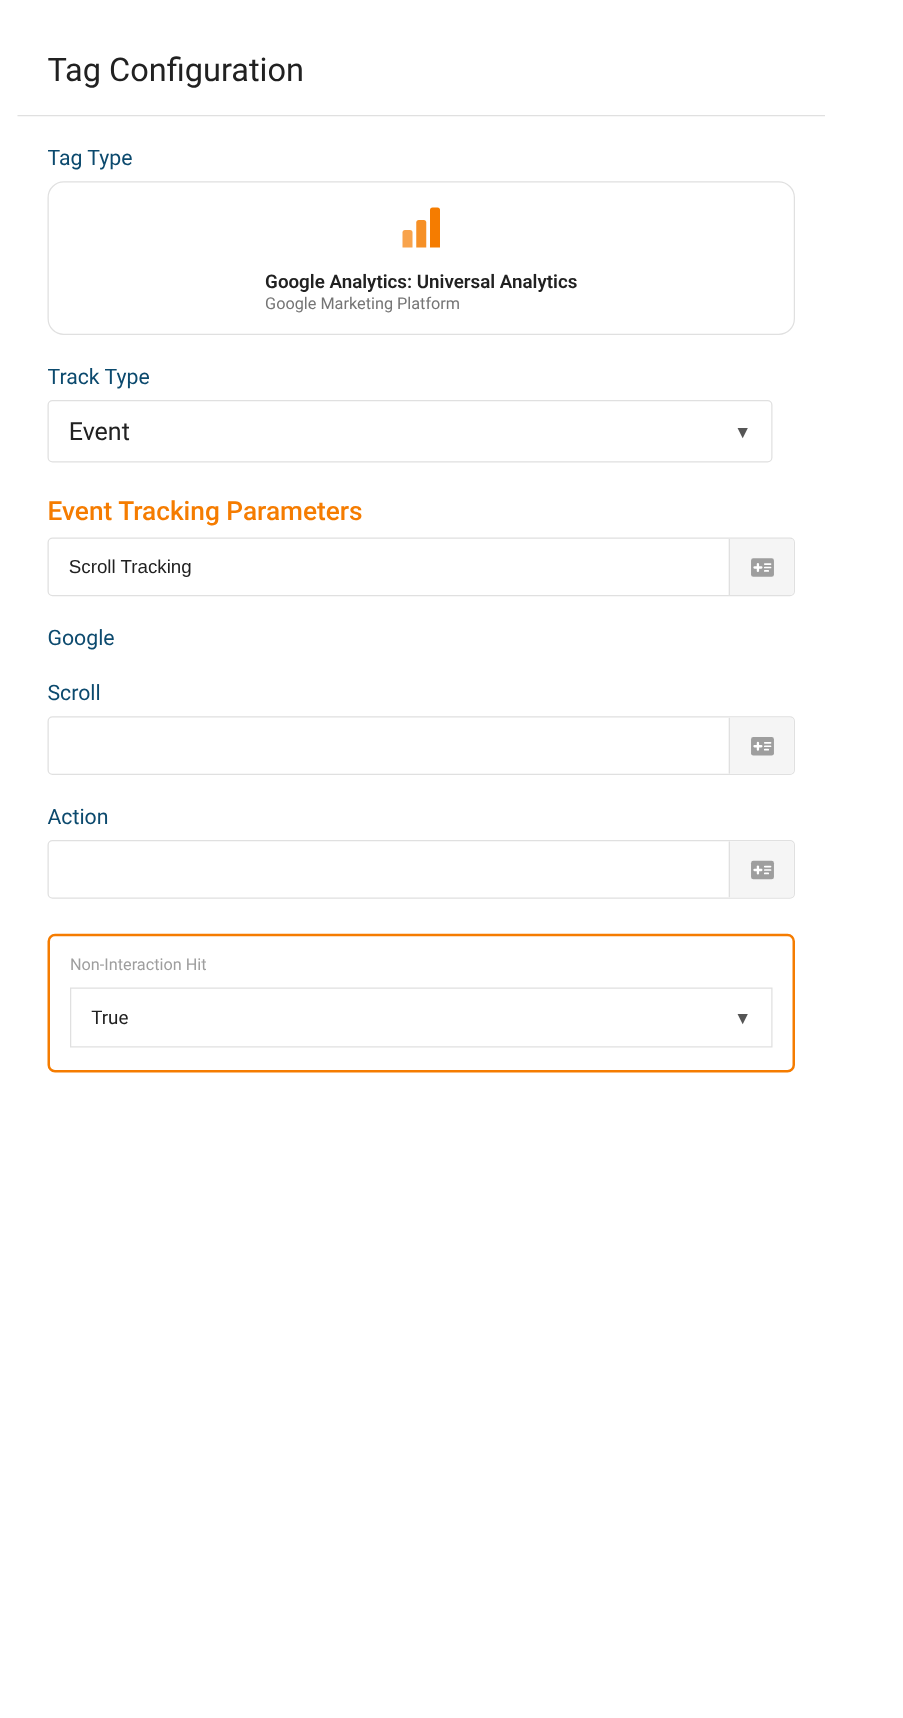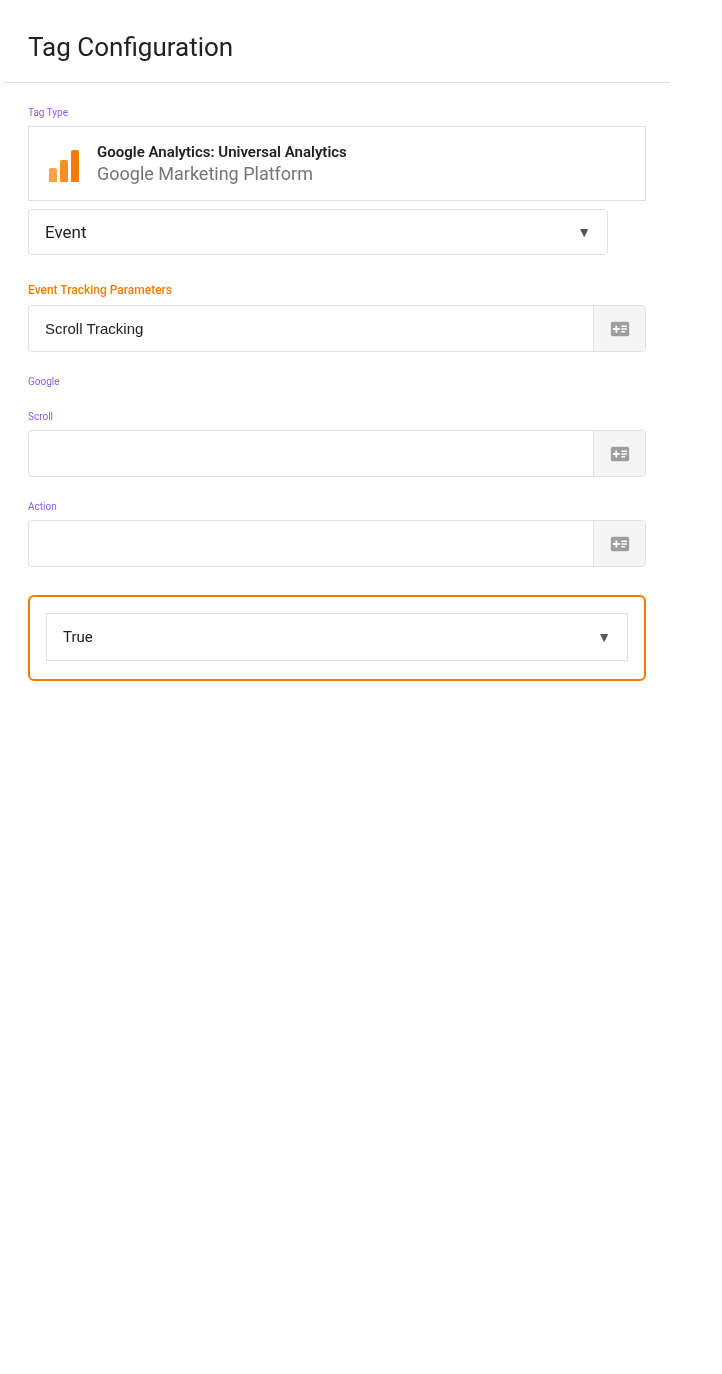--- a/index.html
+++ b/index.html
@@ -11,21 +11,21 @@
     body {
       font-family: 'Roboto', Arial, sans-serif;
       background: #ffffff;
       width: 722px;
       min-height: 1374px;
       color: #333;
     }
 
     .page-container {
       width: 674px;
-      padding: 4px;
+      padding: 14px;
     }
 
     
     .header {
       padding: 28px 24px 20px 24px;
       border-bottom: 1px solid #e0e0e0;
     }
 
     .header-title {
       font-size: 26px;
@@ -33,44 +33,45 @@
       color: #212121;
     }
 
     
     .content {
       padding: 24px 24px;
     }
 
     
     .field-label {
-      font-size: 10px;
-      color: #8b5cf6;
+      font-size: 17px;
+      color: #0c4a6e;
       margin-bottom: 8px;
       margin-top: 24px;
     }
 
     .section-label {
-      font-size: 12px;
+      font-size: 21px;
       font-weight: 500;
       color: #f57c00;
       margin-top: 28px;
       margin-bottom: 8px;
     }
 
     
     .tag-type-card {
       border: 1px solid #e0e0e0;
-      border-radius: 0;
+      border-radius: 13px;
       padding: 16px 20px;
       display: flex;
       align-items: center;
       gap: 18px;
       background: #fff;
       margin-top: 8px;
+      flex-direction: column;
     }
 
     .tag-icon {
       display: flex;
       align-items: flex-end;
       gap: 3px;
       height: 36px;
     }
 
     .bar {
@@ -85,41 +86,41 @@
 
     .tag-info {}
 
     .tag-name {
       font-size: 15px;
       font-weight: 600;
       color: #212121;
     }
 
     .tag-platform {
-      font-size: 18px;
+      font-size: 13px;
       color: #757575;
       margin-top: 2px;
     }
 
     
     .dropdown-container {
       border: 1px solid #e0e0e0;
       border-radius: 4px;
       padding: 12px 16px;
       display: flex;
       align-items: center;
       justify-content: space-between;
       background: #fff;
       cursor: pointer;
       margin-top: 8px;
       max-width: 580px;
     }
 
     .dropdown-value {
-      font-size: 17px;
+      font-size: 20px;
       color: #212121;
     }
 
     .dropdown-arrow {
       color: #555;
       font-size: 14px;
     }
 
     
     .input-row {
@@ -217,20 +218,21 @@
         <div class="bar bar1"></div>
         <div class="bar bar2"></div>
         <div class="bar bar3"></div>
       </div>
       <div class="tag-info">
         <div class="tag-name">Google Analytics: Universal Analytics</div>
         <div class="tag-platform">Google Marketing Platform</div>
       </div>
     </div>
 
+    <div class="field-label">Track Type</div>
 
     <div class="dropdown-container">
       <span class="dropdown-value">Event</span>
       <span class="dropdown-arrow">▼</span>
     </div>
 
     <div class="section-label">Event Tracking Parameters</div>
 
     <div class="input-row">
       <input type="text" class="input-field" value="Scroll Tracking" style="">
@@ -272,20 +274,21 @@
           <line x1="8" y1="9" x2="8" y2="15" stroke="white" stroke-width="2" stroke-linecap="round"></line>
           <line x1="5" y1="12" x2="11" y2="12" stroke="white" stroke-width="2" stroke-linecap="round"></line>
           <line x1="14" y1="9" x2="19" y2="9" stroke="white" stroke-width="1.5" stroke-linecap="round"></line>
           <line x1="14" y1="12" x2="19" y2="12" stroke="white" stroke-width="1.5" stroke-linecap="round"></line>
           <line x1="14" y1="15" x2="17" y2="15" stroke="white" stroke-width="1.5" stroke-linecap="round"></line>
         </svg>
       </button>
     </div>
 
     <div class="non-interaction-section">
+      <div class="non-interaction-label">Non-Interaction Hit</div>
       <div class="non-interaction-dropdown">
         <span class="non-interaction-value">True</span>
         <span class="dropdown-arrow">▼</span>
       </div>
     </div>
 
   </div>
 </div>
 
 </body></html>

